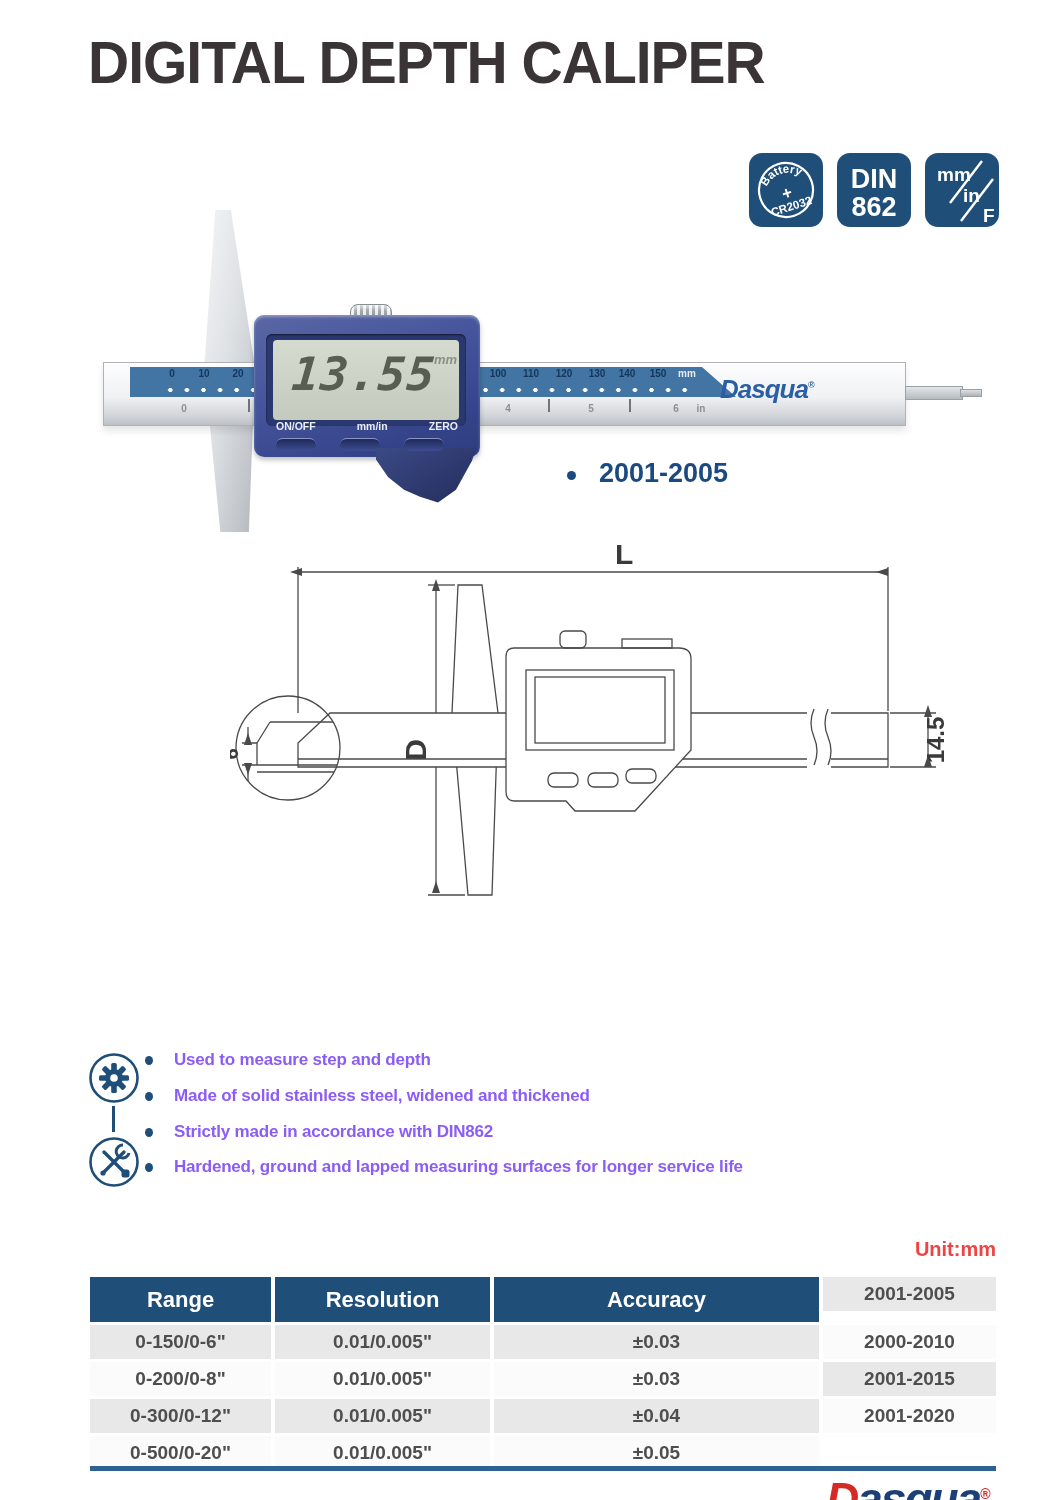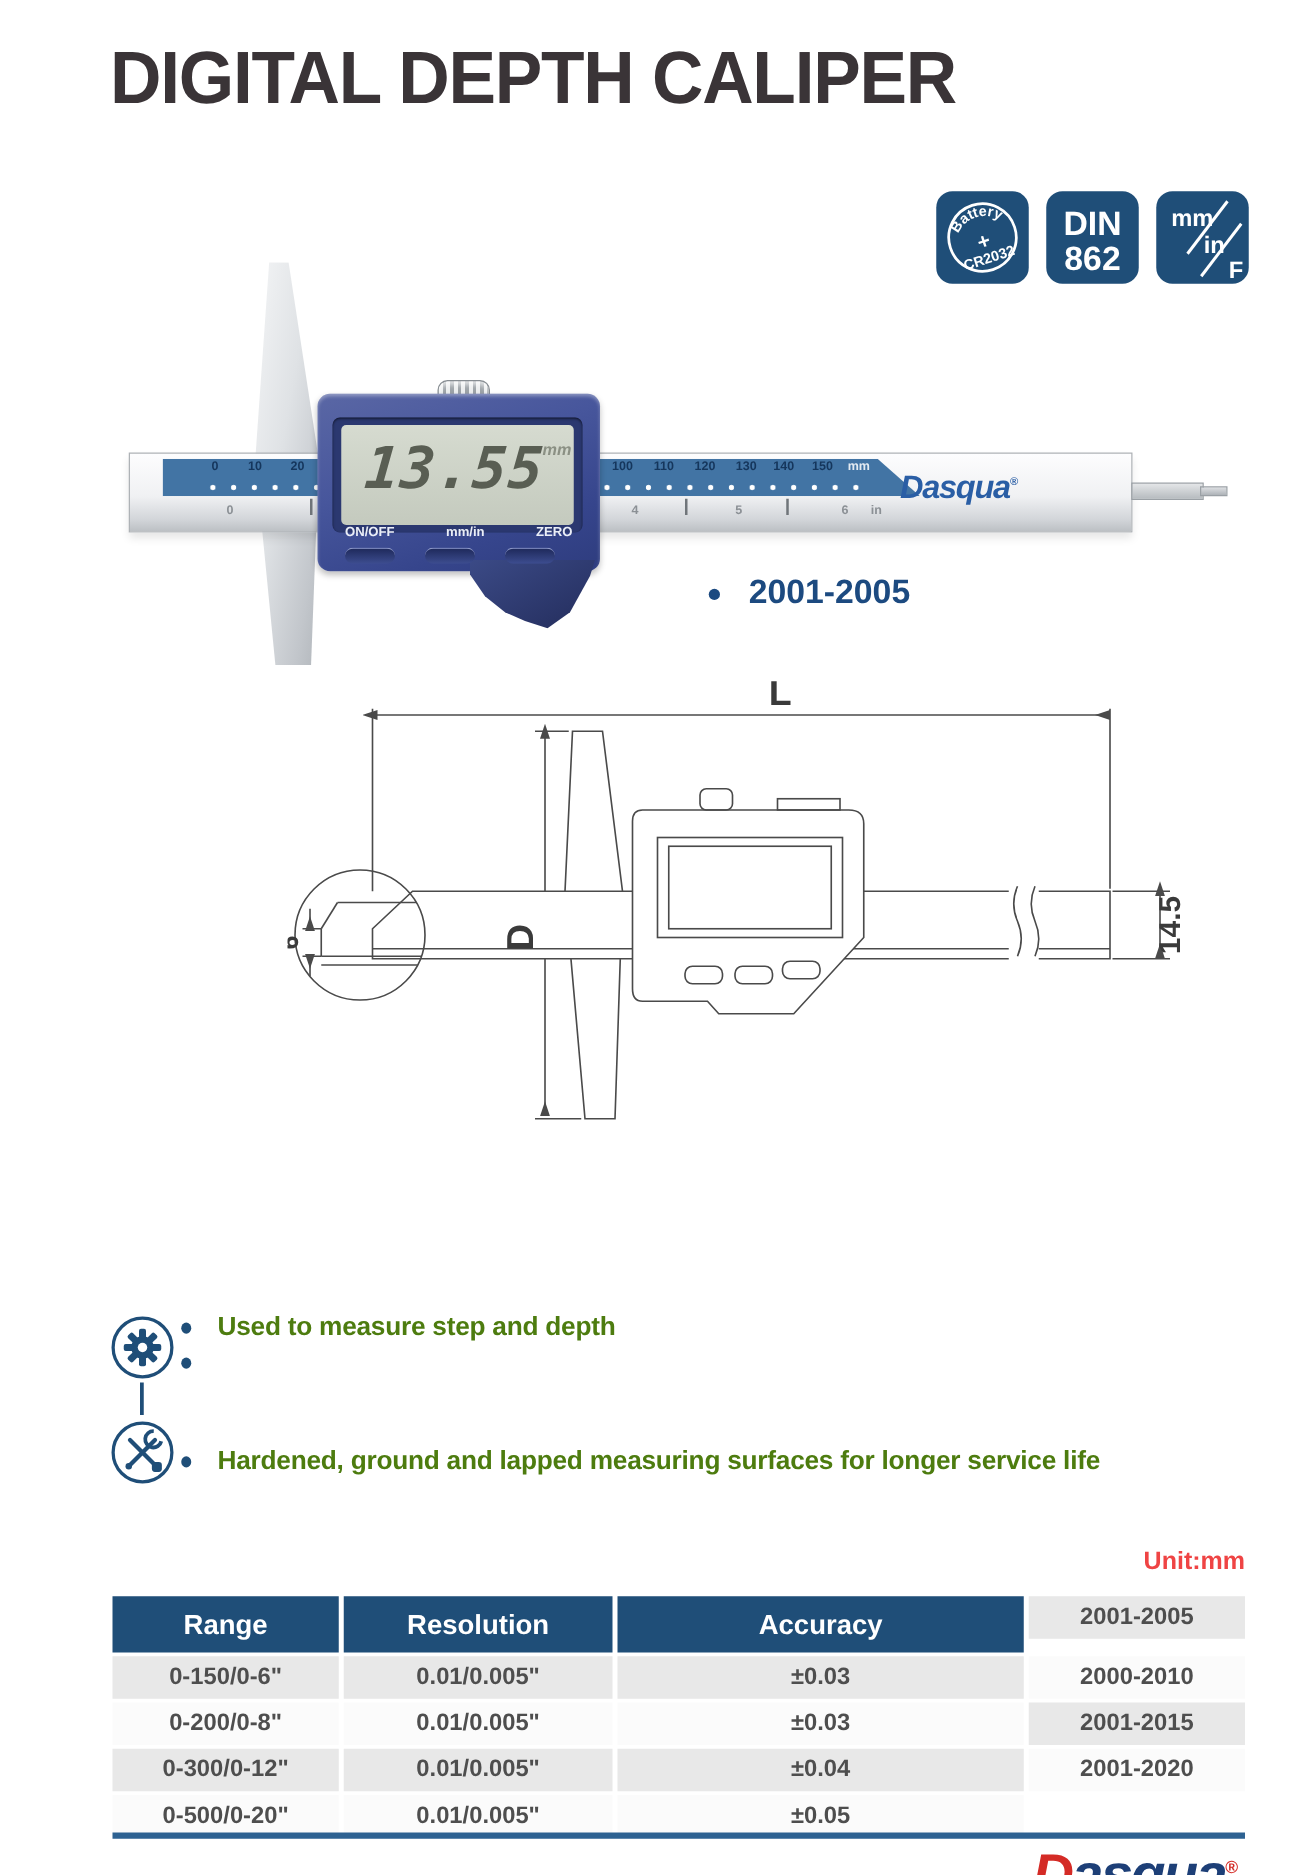--- a/index.html
+++ b/index.html
@@ -117,21 +117,21 @@
   #model-label {
     left:599px; top:458px; font-size:27px; font-weight:800; color:#1c4a80;
   }
 
   
   .feat-row { position:absolute; left:145px; width:880px; display:flex; align-items:center; }
   .feat-bullet {
     width:8px; height:9px; border-radius:50%; background:#1f4e78;
     margin-right:21px; flex:0 0 auto;
   }
-  .feat-text { font-size:21px; font-weight:700; color:#4d7c0f; letter-spacing:-0.2px; }
+  .feat-text { font-size:17px; font-weight:700; color:#8b5cf6; letter-spacing:-0.2px; }
   #feat-connector { left:112px; top:1106px; width:3px; height:26px; background:#1f4e78; }
 
   
   #unit-note {
     left:90px; top:1238px; width:906px; text-align:right;
     font-size:20px; font-weight:700; color:#ef4444;
   }
   #spec-table {
     left:90px; top:1277px; width:906px;
     display:grid; grid-template-columns:181px 215px 325px 173px;
@@ -337,20 +337,25 @@
     <rect x="33.5" y="33.5" width="8" height="8" rx="2.5" fill="#1f4e78"></rect>
     <circle cx="15" cy="37" r="2.6" fill="#1f4e78"></circle>
   </svg>
 
   <div class="feat-row" style="top:1050px">
     <span class="feat-bullet"></span>
     <span class="feat-text">Used to measure step and depth</span>
   </div>
   <div class="feat-row" style="top:1086px">
     <span class="feat-bullet"></span>
+    <span class="feat-text">Made of solid stainless steel, widened and thickened</span>
+  </div>
+  <div class="feat-row" style="top:1122px">
+    <span class="feat-bullet"></span>
+    <span class="feat-text">Strictly made in accordance with DIN862</span>
   </div>
   <div class="feat-row" style="top:1157px">
     <span class="feat-bullet"></span>
     <span class="feat-text">Hardened, ground and lapped measuring surfaces for longer service life</span>
   </div>
 
   <div id="unit-note" class="abs">Unit:mm</div>
 
   <div id="spec-table" class="abs">
     <div class="th">Range</div>

